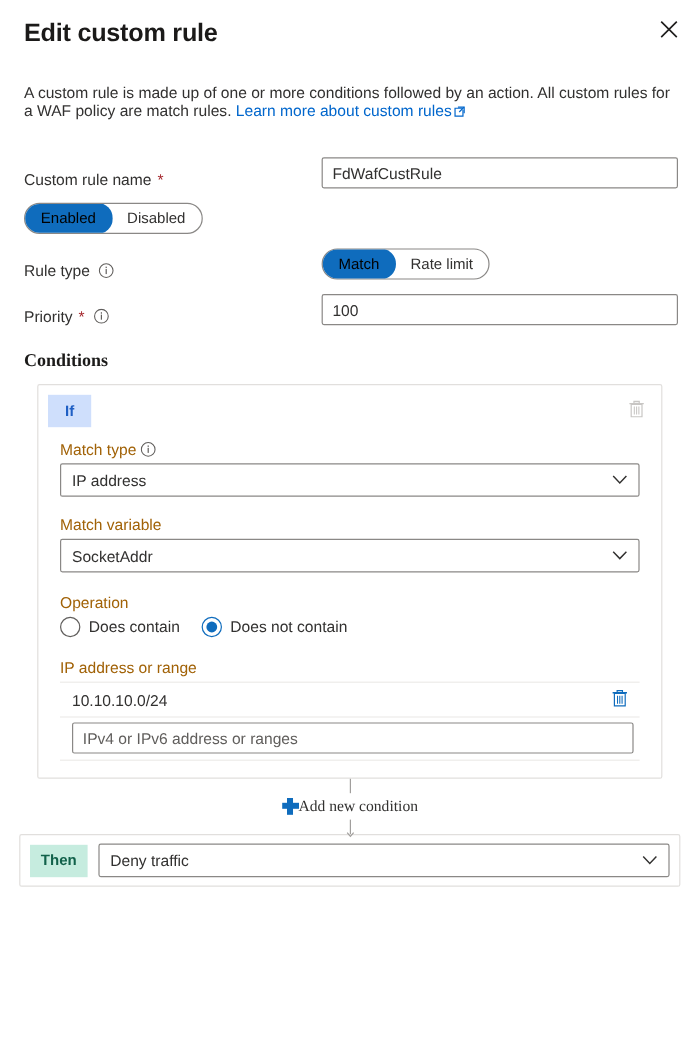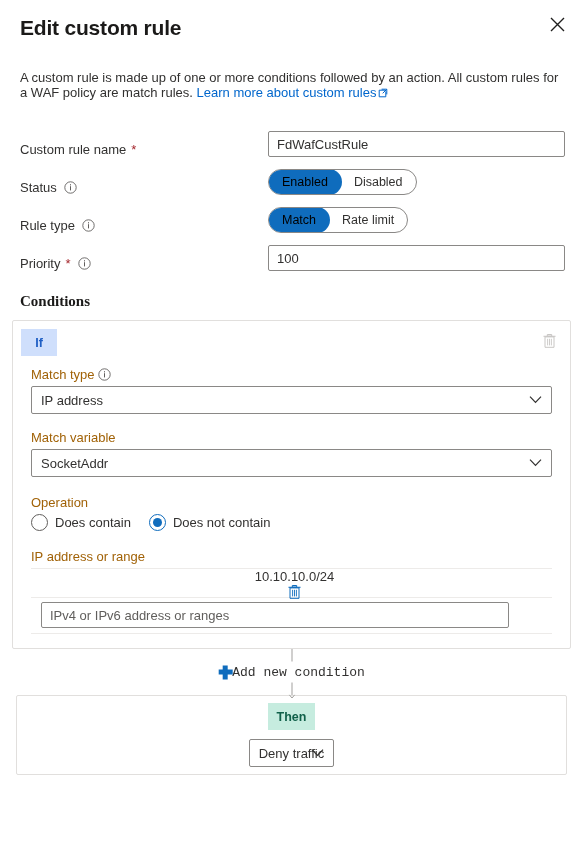--- a/index.html
+++ b/index.html
@@ -148,21 +148,21 @@
   
   .section-title {
     font-size: 15px;
     font-weight: bold;
     color: #1b1a19;
     margin: 22px 20px 10px 20px;
     font-family: Liberation Serif, serif;
   }
   .cond-card {
     position: relative;
-    margin: 0 12px;
+    margin: 0 31px;
     border: 1px solid #e1dfdd;
     border-radius: 2px;
     background: #ffffff;
     padding: 8px 8px 14px 8px;
     box-sizing: border-box;
   }
   .cond-head {
     display: flex;
     align-items: flex-start;
     justify-content: space-between;
@@ -270,21 +270,20 @@
 
   
   .ip-list { margin-top: 4px; }
   .ip-row {
     display: flex;
     align-items: center;
     justify-content: space-between;
     height: 28px;
     border-top: 1px solid #edebe9;
     padding: 0 4px 0 10px;
-    flex-direction: column;
   }
   .ip-value {
     font-size: 13px;
     color: #323130;
   }
   .ip-input-row {
     border-top: 1px solid #edebe9;
     border-bottom: 1px solid #edebe9;
     padding: 4px 4px 5px 10px;
   }
@@ -331,21 +330,21 @@
     position: absolute;
     left: 50%;
     top: 50%;
     transform: translate(-50%, -50%);
     display: flex;
     align-items: center;
     background: #ffffff;
     padding: 3px 10px;
     cursor: pointer;
     border: none;
-    font-family: Liberation Mono, monospace;
+    font-family: Liberation Serif, serif;
     text-align: right;
   }
   .plus-icon {
     position: relative;
     width: 14px;
     height: 14px;
     flex: 0 0 14px;
   }
   .plus-icon::before, .plus-icon::after {
     content: "";
@@ -367,21 +366,20 @@
   .then-card {
     margin: 0 16px;
     border: 1px solid #e1dfdd;
     border-radius: 2px;
     background: #ffffff;
     padding: 7px 8px;
     display: flex;
     align-items: center;
     gap: 9px;
     box-sizing: border-box;
-    flex-direction: column;
   }
   .then-select {
     flex: 1 1 auto;
     position: relative;
   }
 </style>
 </head>
 <body>
 
 <div class="header">
@@ -411,30 +409,20 @@
     <div class="form-label">
       <span>Custom rule name</span>
       <span class="req-star">*</span>
     </div>
     <div class="field-area">
       <input class="text-input" type="text" value="FdWafCustRule" style="">
     </div>
   </div>
 
   <div class="form-row">
-    <div class="form-label">
-      <span>Status</span>
-      <span class="info-icon">
-        <svg width="13" height="13" viewBox="0 0 13 13">
-          <circle cx="6.5" cy="6.5" r="5.7" stroke="#605e5c" stroke-width="0.9" fill="none"></circle>
-          <rect x="6" y="5.2" width="1" height="4.2" fill="#605e5c"></rect>
-          <rect x="6" y="3.2" width="1" height="1.2" fill="#605e5c"></rect>
-        </svg>
-      </span>
-    </div>
     <div class="field-area">
       <div class="pill">
         <div class="pill-seg selected">Enabled</div>
         <div class="pill-seg">Disabled</div>
       </div>
     </div>
   </div>
 
   <div class="form-row">
     <div class="form-label">

